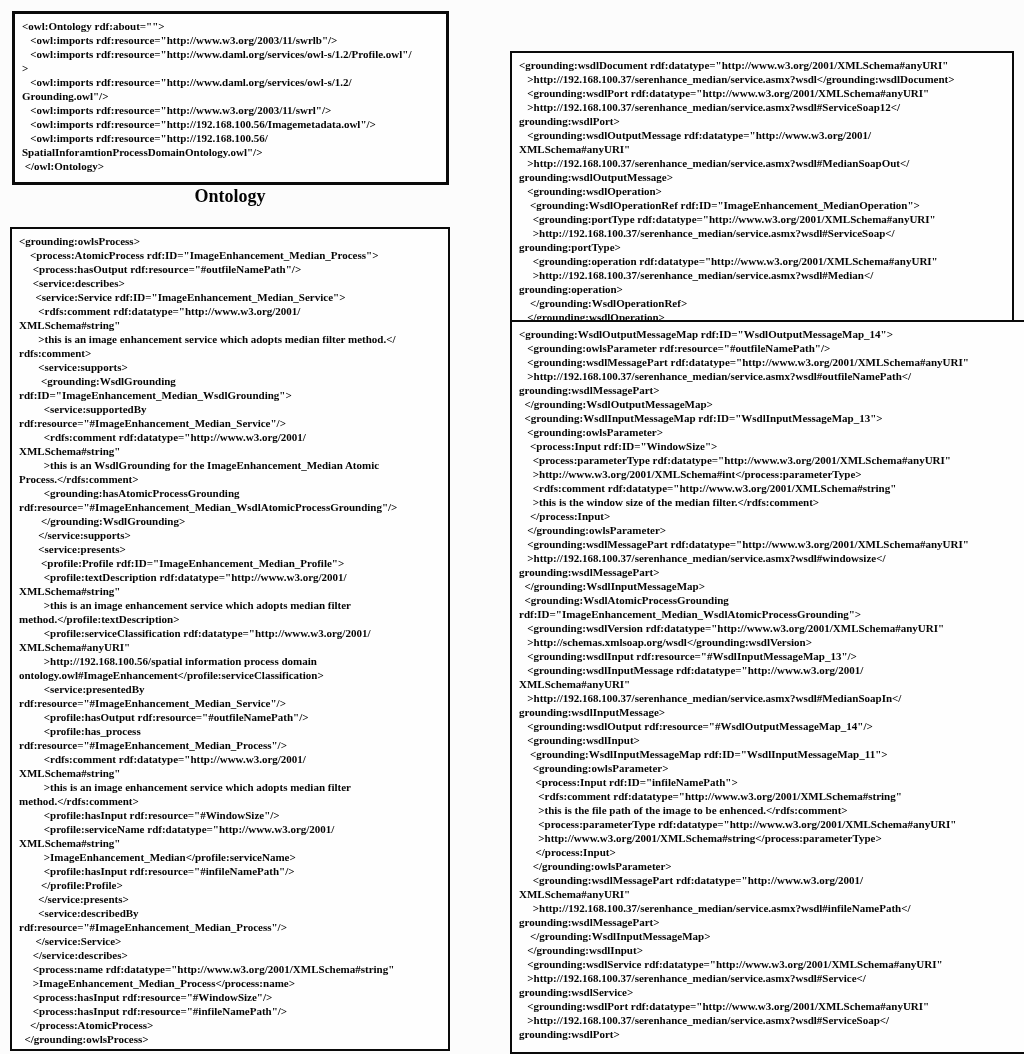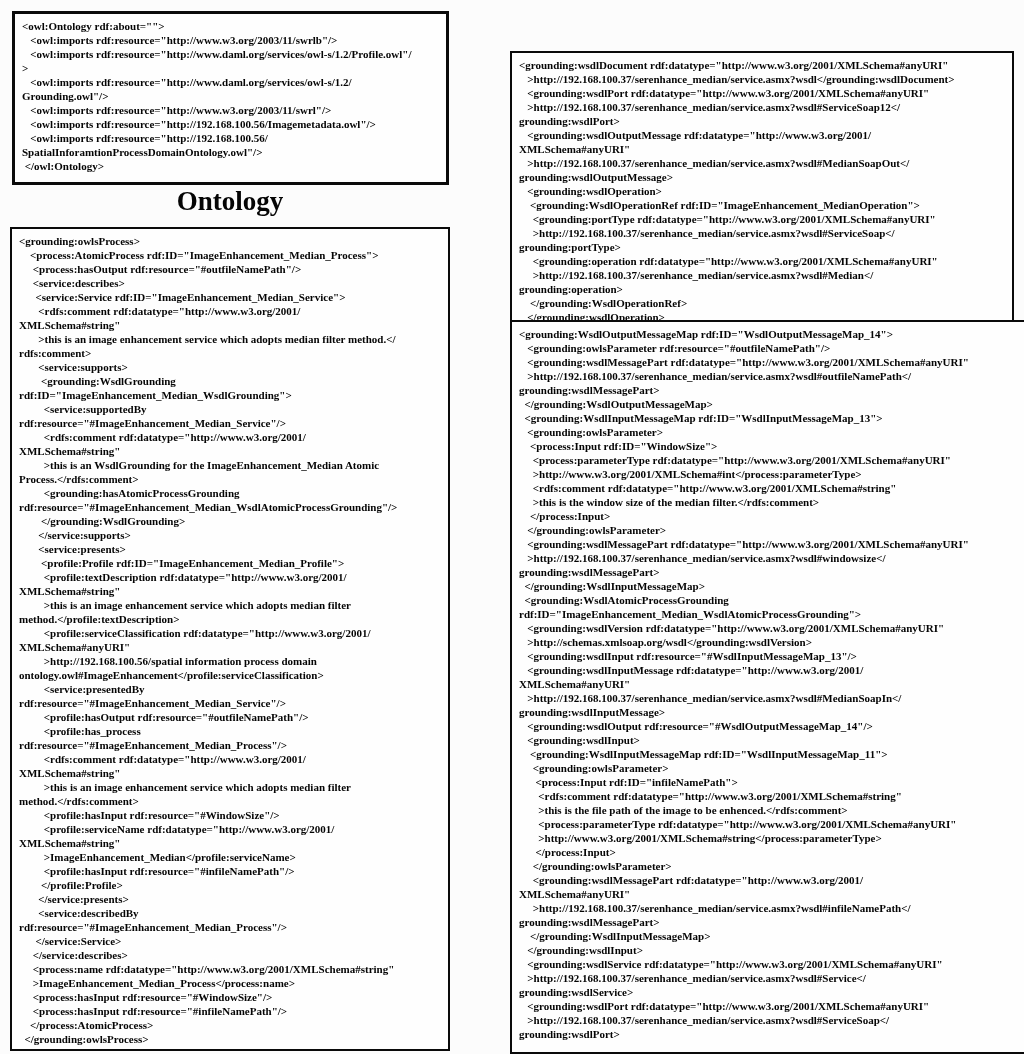--- a/index.html
+++ b/index.html
@@ -30,21 +30,21 @@
     padding: 5px 7px;
   }
   .caption {
     position: absolute;
     left: 10px;
     top: 186px;
     width: 440px;
     text-align: center;
     font-family: "Liberation Serif", "DejaVu Serif", serif;
     font-weight: bold;
-    font-size: 27px;
+    font-size: 18px;
     color: #050505;
   }
   #panel-owl-ontology   { left: 12px;  top: 11px;  width: 437px; height: 174px; }
   #panel-owls-process   { left: 10px;  top: 227px; width: 440px; height: 824px; }
   #panel-wsdl-grounding { left: 510px; top: 10px;  width: 504px; height: 305px; margin-top: 41px; }
   #panel-wsdl-maps      { left: 510px; top: 320px; width: 549px; height: 734px; }
 </style>
 </head>
 <body>
 

